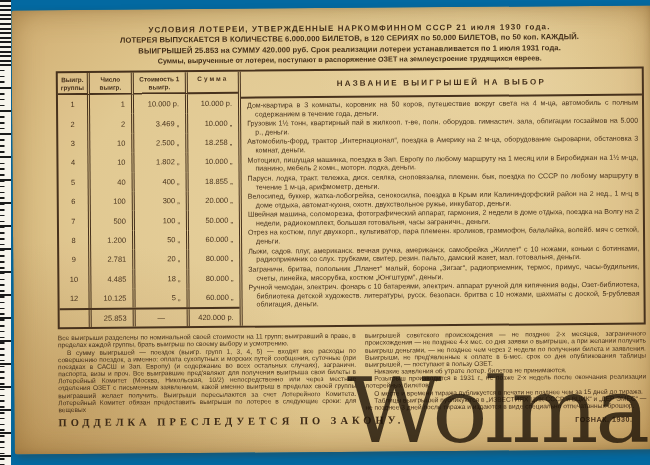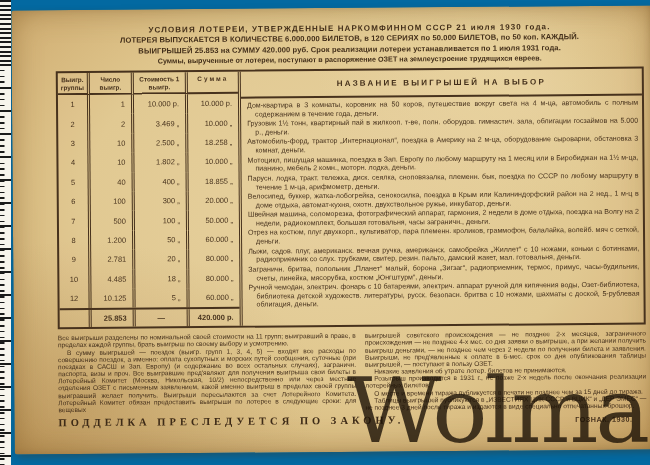--- a/index.html
+++ b/index.html
@@ -42,21 +42,21 @@
   .tbl-left{width:180px; border-right:3px double #47321d; flex:none;}
   .tl-head,.tr-row,.tl-total{display:grid; grid-template-columns:32px 44px 54px 50px;}
   .th{font-size:6.4px; font-weight:bold; text-align:center; padding:3px 1px 2px; line-height:7.5px;
       border-bottom:2px solid #47321d;}
   .sep{border-right:3px double #47321d;}
   .tr-row{height:19.4px; align-items:center;}
   .td{font-size:7.5px; line-height:9px; height:100%; display:flex; align-items:center;}
   .td.num{justify-content:flex-end; padding-right:6px;}
   .td.ctr{justify-content:center;}
   .tl-total{border-top:2px solid #47321d; height:17px; align-items:center;}
-  .tl-total .td{font-size:7.5px; font-weight:bold;}
+  .tl-total .td{font-size:7.5px; font-weight:normal;}
   .sp2{letter-spacing:2px;}
   .tbl-right{flex:1; display:flex; flex-direction:column; min-width:0;}
   .tr-head{height:25px; border-bottom:2px solid #47321d; display:flex; align-items:center; justify-content:center;
     font-size:8px; font-weight:bold; letter-spacing:2.2px; color:#432f1a;}
   .prizes{padding:3px 4px 0 6px;}
   .prize{font-size:7.1px; line-height:8.7px; text-align:justify; padding-left:8px; text-indent:-8px; margin-bottom:.8px;}
   
   .cols{display:flex; gap:9px; margin-top:5px;}
   .col-l{width:298px; flex:none;}
   .col-r{flex:1; min-width:0;}

